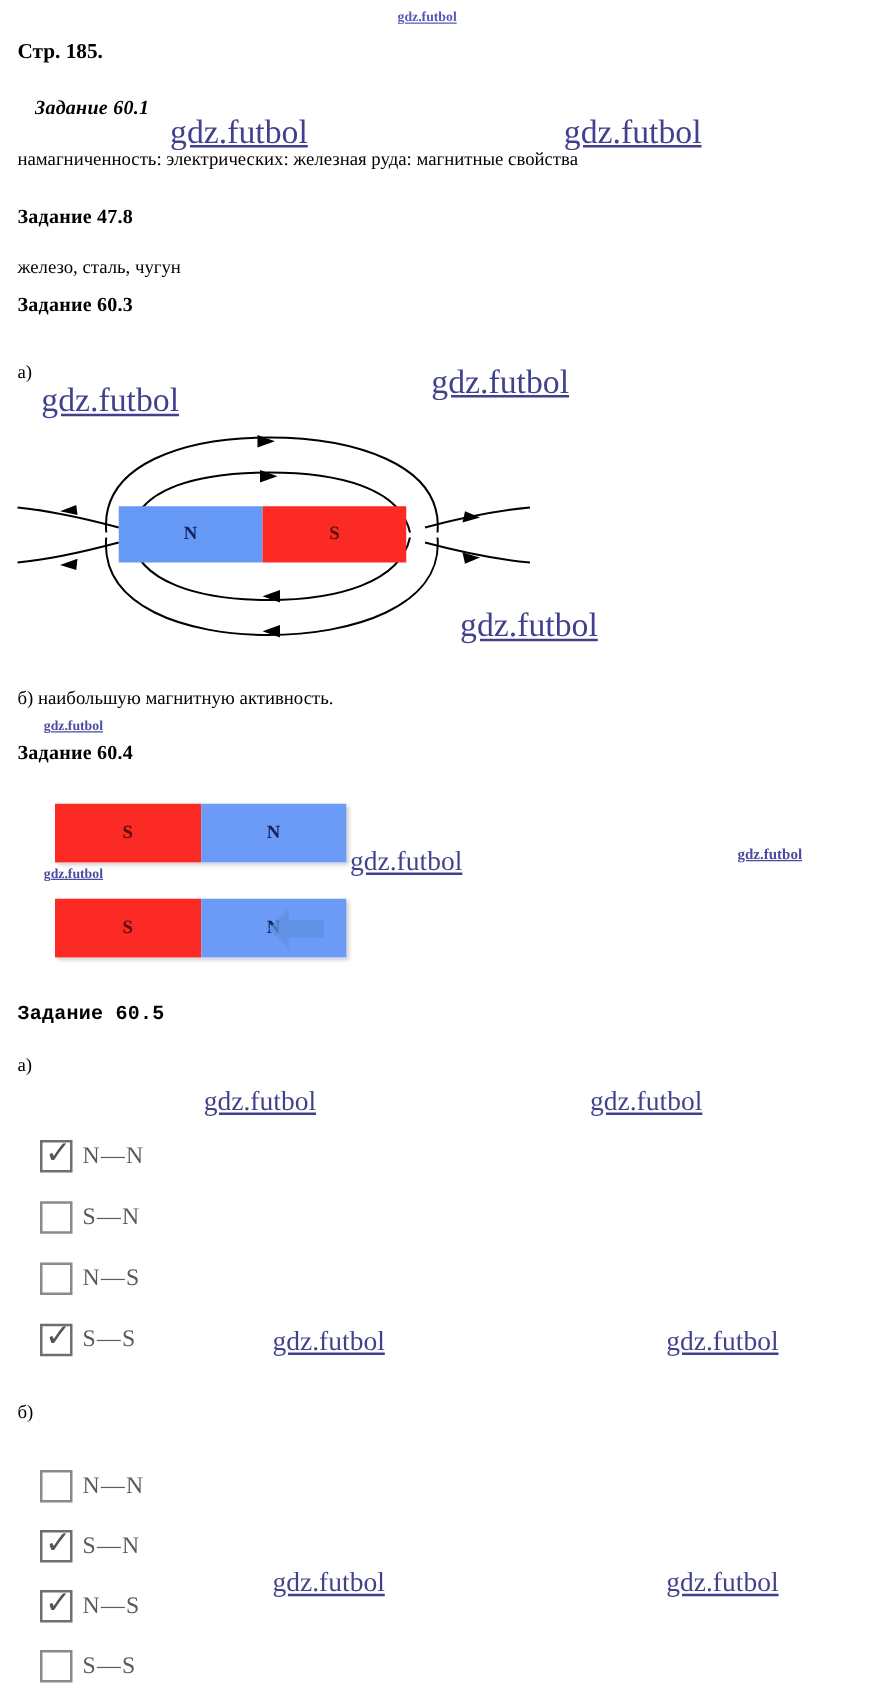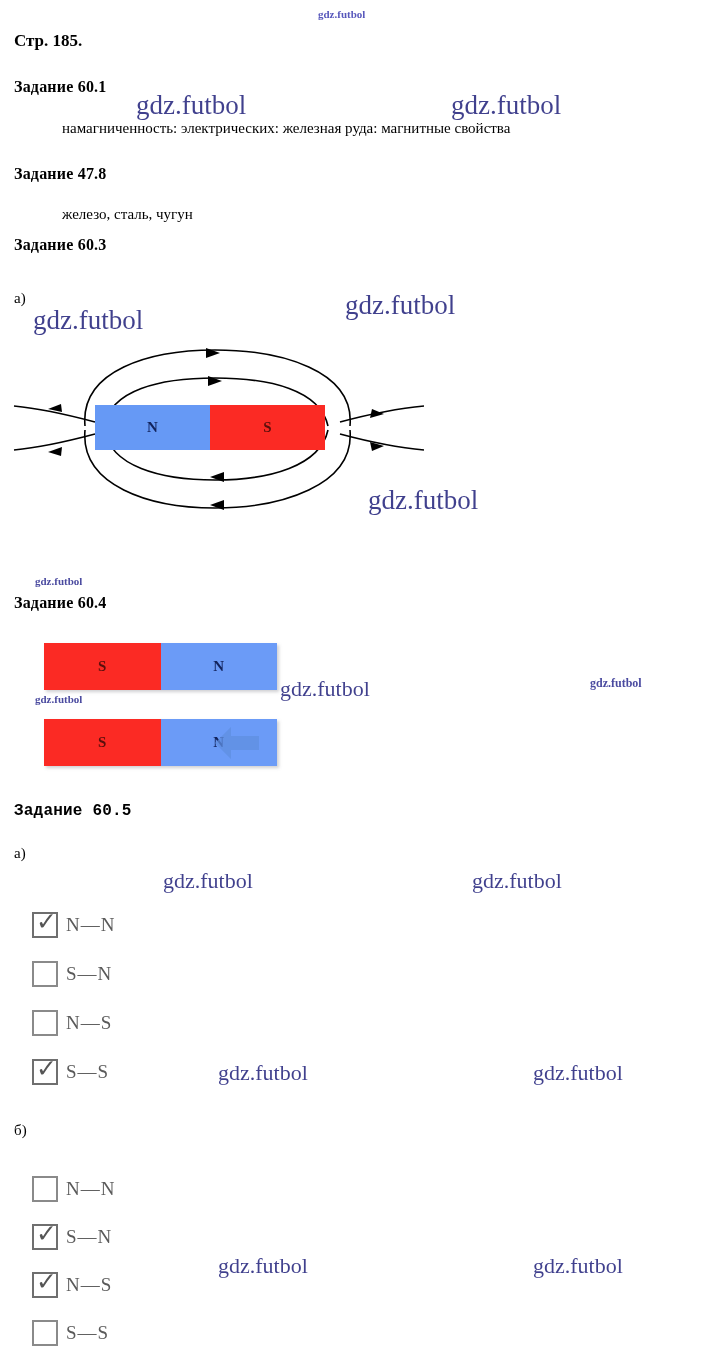--- a/index.html
+++ b/index.html
@@ -22,20 +22,21 @@
   }
 
   
   .wm {
     position: absolute;
     color: #2b2b8f;
     font-family: "Liberation Serif", serif;
     opacity: 0.85;
     white-space: nowrap;
     pointer-events: none;
+    text-decoration: underline;
   }
   .wm.top {
     color: #3a3ab0;
     font-size: 11px;
     font-weight: bold;
   }
   .wm.big {
     color: #1f1f7a;
     font-size: 27px;
   }
@@ -63,21 +64,20 @@
   }
   .task {
     position: absolute;
     font-size: 16px;
     font-weight: bold;
     letter-spacing: 0.2px;
   }
   .body-text {
     position: absolute;
     font-size: 15px;
-    margin-left: 48px;
   }
   .label {
     position: absolute;
     font-size: 15px;
   }
 
   
   .diagram {
     position: absolute;
     left: 10px;
@@ -163,21 +163,21 @@
 </style>
 </head>
 <body>
 
 <div class="page">
 
   <div class="wm top" style="left:318px; top:8px;">gdz.futbol</div>
 
   <div class="page-num">Стр. 185.</div>
 
-  <div class="task" style="left:14px; top:78px;">Задание 60.1</div>
+  <div class="task" style="left:28px; top:78px;font-style:italic;">Задание 60.1</div>
   <div class="wm big" style="left:136px; top:90px;">gdz.futbol</div>
   <div class="wm big" style="left:451px; top:90px;">gdz.futbol</div>
   <div class="body-text" style="left:14px; top:120px;">намагниченность: электрических: железная руда: магнитные свойства</div>
 
   <div class="task" style="left:14px; top:165px;">Задание 47.8</div>
   <div class="body-text" style="left:14px; top:206px;">железо, сталь, чугун</div>
 
   <div class="task" style="left:14px; top:236px;">Задание 60.3</div>
   <div class="label" style="left:14px; top:290px;">а)</div>
 
@@ -219,20 +219,21 @@
     </svg>
 
     <div class="magnet-bar" style="left:85px; top:75px; width:230px; height:45px;">
       <div class="pole n-blue">N</div>
       <div class="pole s-red">S</div>
     </div>
   </div>
 
   <div class="wm big" style="left:368px; top:485px;">gdz.futbol</div>
 
+  <div class="body-text" style="left:14px; top:551px;">б) наибольшую магнитную активность.</div>
   <div class="wm small" style="left:35px; top:575px;">gdz.futbol</div>
 
   <div class="task" style="left:14px; top:594px;">Задание 60.4</div>
 
   <div class="magnet2" style="left:44px; top:643px; width:233px; height:47px;">
     <div class="pole s-red">S</div>
     <div class="pole n-blue2">N</div>
   </div>
 
   <div class="wm mid" style="left:280px; top:676px;">gdz.futbol</div>

